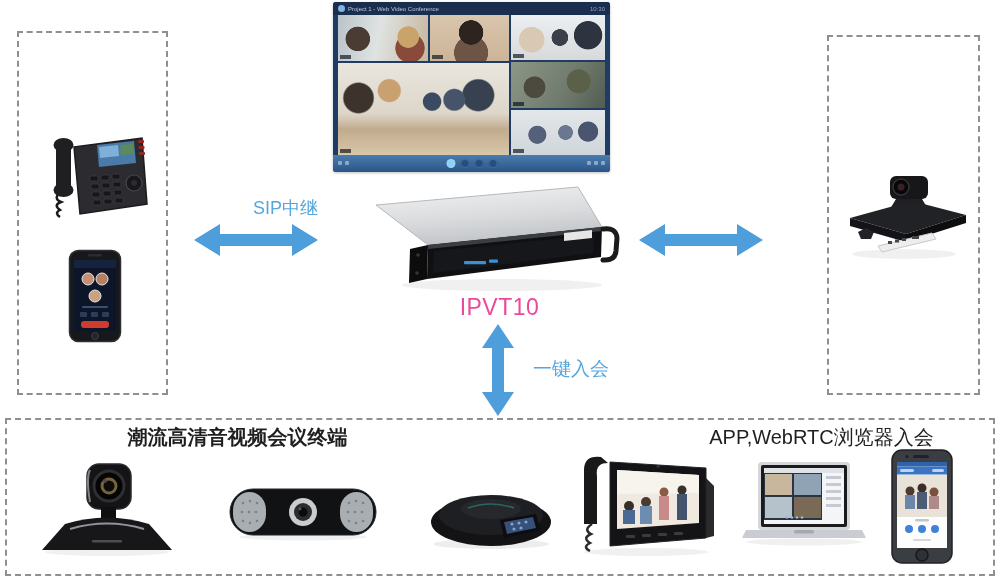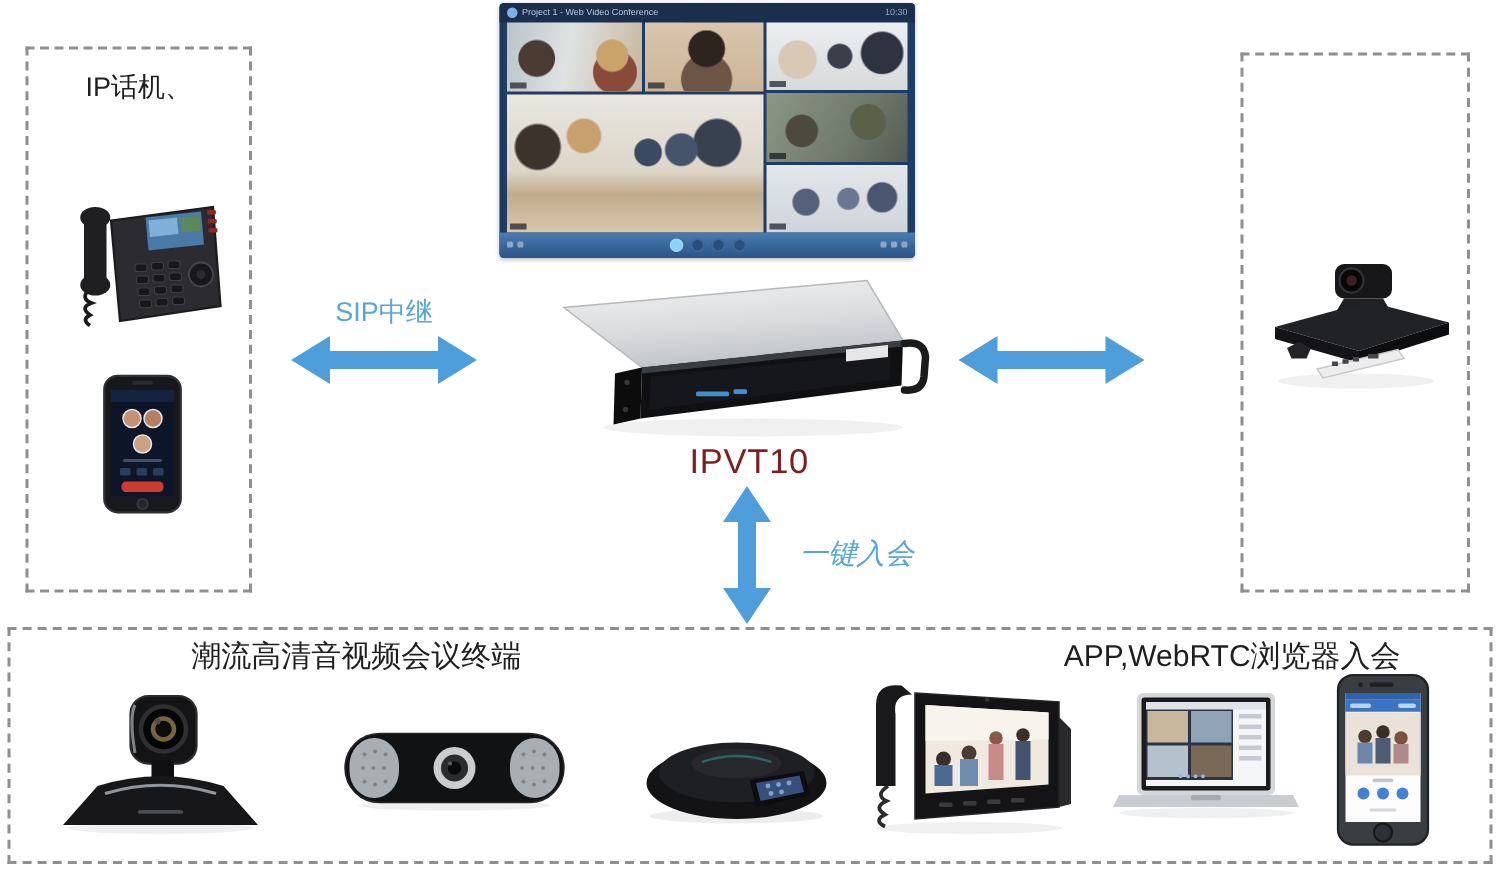--- a/index.html
+++ b/index.html
@@ -7,29 +7,29 @@
   .canvas{position:relative;width:1000px;height:581px;background:#fff;overflow:hidden;}
 
   
   .dashed-box{position:absolute;border:2px dashed #8f8f8f;background:transparent;box-sizing:border-box;}
   .left-box{left:17px;top:31px;width:151px;height:364px;}
   .right-box{left:827px;top:35px;width:153px;height:360px;}
   .bottom-box{left:5px;top:418px;width:990px;height:158px;}
 
   .box-label{position:absolute;text-align:center;color:#1f1f1f;}
   .left-box-label{left:17px;top:45px;width:151px;font-size:18px;line-height:1.5;}
-  .bottom-label-terminals{left:95px;top:424px;width:285px;font-size:20px;}
+  .bottom-label-terminals{left:95px;top:424px;width:285px;font-size:20px;font-weight:bold;}
   .bottom-label-app{left:674px;top:424px;width:295px;font-size:20px;}
 
   
   .arrow{position:absolute;}
   .arrow-label{position:absolute;text-align:center;color:#56a6dd;font-size:18px;}
-  .lbl-sip{left:194px;top:196px;width:124px;}
+  .lbl-sip{left:194px;top:196px;width:124px;text-align:right;}
   .lbl-third{left:633px;top:192px;width:136px;}
-  .lbl-oneclick{left:533px;top:356px;width:90px;text-align:left;font-size:19px;font-style:italic;}
+  .lbl-oneclick{left:533px;top:356px;width:90px;text-align:left;font-size:19px;}
 
   
   .monitor{position:absolute;left:333px;top:2px;width:277px;height:170px;background:#1e3c64;border-radius:3px;box-shadow:0 1px 3px rgba(0,0,0,.25);}
   .m-top{position:absolute;left:0;top:0;right:0;height:13px;background:#1a2e4e;border-radius:3px 3px 0 0;display:flex;align-items:center;padding:0 5px;gap:3px;box-sizing:border-box;}
   .m-logo{width:7px;height:7px;border-radius:50%;background:#7fb3e8;flex:0 0 auto;}
   .m-title{font-size:6px;color:#b9cade;white-space:nowrap;overflow:hidden;}
   .m-time{margin-left:auto;font-size:6px;color:#8ea5c2;}
   .m-grid{position:absolute;left:5px;right:5px;top:13px;bottom:17px;display:flex;gap:2px;}
   .m-col-left{width:64%;display:flex;flex-direction:column;gap:2px;}
   .m-row1{display:flex;gap:2px;height:33%;}
@@ -68,21 +68,21 @@
       linear-gradient(180deg,#e3e7ea 0%,#cfd5da 100%);}
   .m-bottom{position:absolute;left:0;right:0;bottom:0;height:17px;background:linear-gradient(180deg,#4a7cb0 0%,#2b5586 100%);border-radius:0 0 3px 3px;}
   .mb-left{position:absolute;left:5px;top:6px;display:flex;gap:3px;}
   .mb-right{position:absolute;right:5px;top:6px;display:flex;gap:3px;}
   .mb-sq{width:4px;height:4px;background:#9db8d6;opacity:.8;border-radius:1px;}
   .mb-center{position:absolute;left:50%;top:4px;transform:translateX(-50%);display:flex;gap:5px;}
   .mb-dot{width:9px;height:9px;border-radius:50%;background:#24507f;box-shadow:inset 0 0 0 1px rgba(255,255,255,.15);}
   .mb-dot.active{background:#8ed2f7;}
 
   
-  .server-label{position:absolute;left:372px;top:294px;width:255px;text-align:center;font-size:23px;color:#7f1d1d;letter-spacing:.5px;}
+  .server-label{position:absolute;left:372px;top:294px;width:255px;text-align:center;font-size:23px;color:#ec4899;letter-spacing:.5px;}
 
   svg{display:block;}
   .dev{position:absolute;}
 </style>
 </head>
 <body>
 
 <div class="canvas">
 
   <div class="monitor">
@@ -119,21 +119,20 @@
       <div class="mb-right">
           <span class="mb-sq"></span>
           <span class="mb-sq"></span>
           <span class="mb-sq"></span>
         </div>
     </div>
   </div>
 
   <div class="dashed-box left-box"></div>
   <div class="box-label left-box-label">
-    <div>IP话机、</div>
   </div>
 
   <svg class="dev" style="left:44px;top:132px;" width="106" height="88" viewBox="0 0 106 88">
     <path d="M16,60 q-7,7 1,10 q-8,3 -1,8 q-6,3 0,7" stroke="#1a1a1a" stroke-width="2.5" fill="none"></path>
     <rect x="12" y="10" width="15" height="52" rx="7" fill="#1f1f22"></rect>
     <ellipse cx="19.5" cy="13" rx="10" ry="7" fill="#1f1f22"></ellipse>
     <ellipse cx="19.5" cy="58" rx="10" ry="7" fill="#1f1f22"></ellipse>
     <polygon points="30,15 98,6 103,72 36,82" fill="#2c2c30" stroke="#1c1c1f" stroke-width="1.5"></polygon>
     <polygon points="53,13 90,9 92,31 55,35" fill="#4a7aa8"></polygon>
     <polygon points="55,15 74,13 75,24 56,26" fill="#7fb0d8"></polygon>

